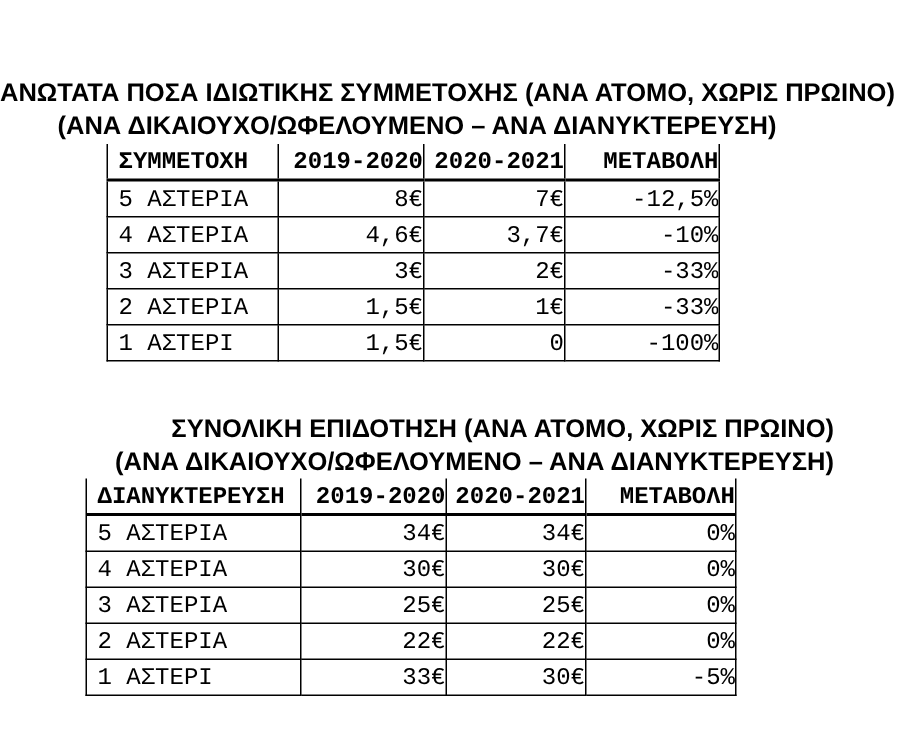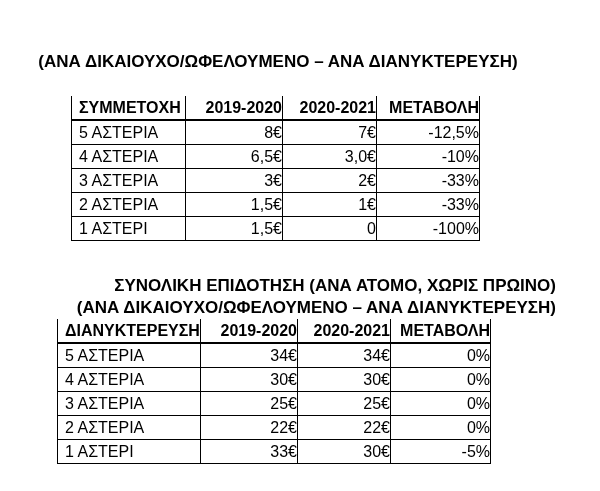--- a/index.html
+++ b/index.html
@@ -26,20 +26,21 @@
     line-height: 22px;
     white-space: nowrap;
   }
   #title1 { top: 51px; }
   #title2 { top: 275px; text-align: right; }
 
   table.data-table {
     position: absolute;
     border-collapse: collapse;
     table-layout: fixed;
+    font-family: Liberation Mono, monospace;
   }
   #table1 { left: 71px; top: 96px; }
   #table2 { left: 57px; top: 319px; }
 
   .data-table th,
   .data-table td {
     border: 1px solid #000000;
     font-size: 16px;
     height: 23px;
     padding: 0;
@@ -68,20 +69,21 @@
   #table2 col.w1 { width: 97px; }
   #table2 col.w2 { width: 93px; }
   #table2 col.w3 { width: 100px; }
 </style>
 </head>
 <body>
 
 <div class="page">
 
   <div class="doc-title" id="title1">
+    <div>ΑΝΩΤΑΤΑ ΠΟΣΑ ΙΔΙΩΤΙΚΗΣ ΣΥΜΜΕΤΟΧΗΣ (ΑΝΑ ΑΤΟΜΟ, ΧΩΡΙΣ ΠΡΩΙΝΟ)</div>
     <div>(ΑΝΑ ΔΙΚΑΙΟΥΧΟ/ΩΦΕΛΟΥΜΕΝΟ – ΑΝΑ ΔΙΑΝΥΚΤΕΡΕΥΣΗ)</div>
   </div>
 
   <table class="data-table" id="table1">
     <colgroup>
         <col class="w0">
         <col class="w1">
         <col class="w2">
         <col class="w3">
       </colgroup>
@@ -95,22 +97,22 @@
     </thead>
     <tbody>
       <tr>
         <td class="c0">5 ΑΣΤΕΡΙΑ</td>
         <td>8€</td>
         <td>7€</td>
         <td>-12,5%</td>
       </tr>
       <tr>
         <td class="c0">4 ΑΣΤΕΡΙΑ</td>
-        <td>6,5€</td>
-        <td>3,0€</td>
+        <td>4,6€</td>
+        <td>3,7€</td>
         <td>-10%</td>
       </tr>
       <tr>
         <td class="c0">3 ΑΣΤΕΡΙΑ</td>
         <td>3€</td>
         <td>2€</td>
         <td>-33%</td>
       </tr>
       <tr>
         <td class="c0">2 ΑΣΤΕΡΙΑ</td>

